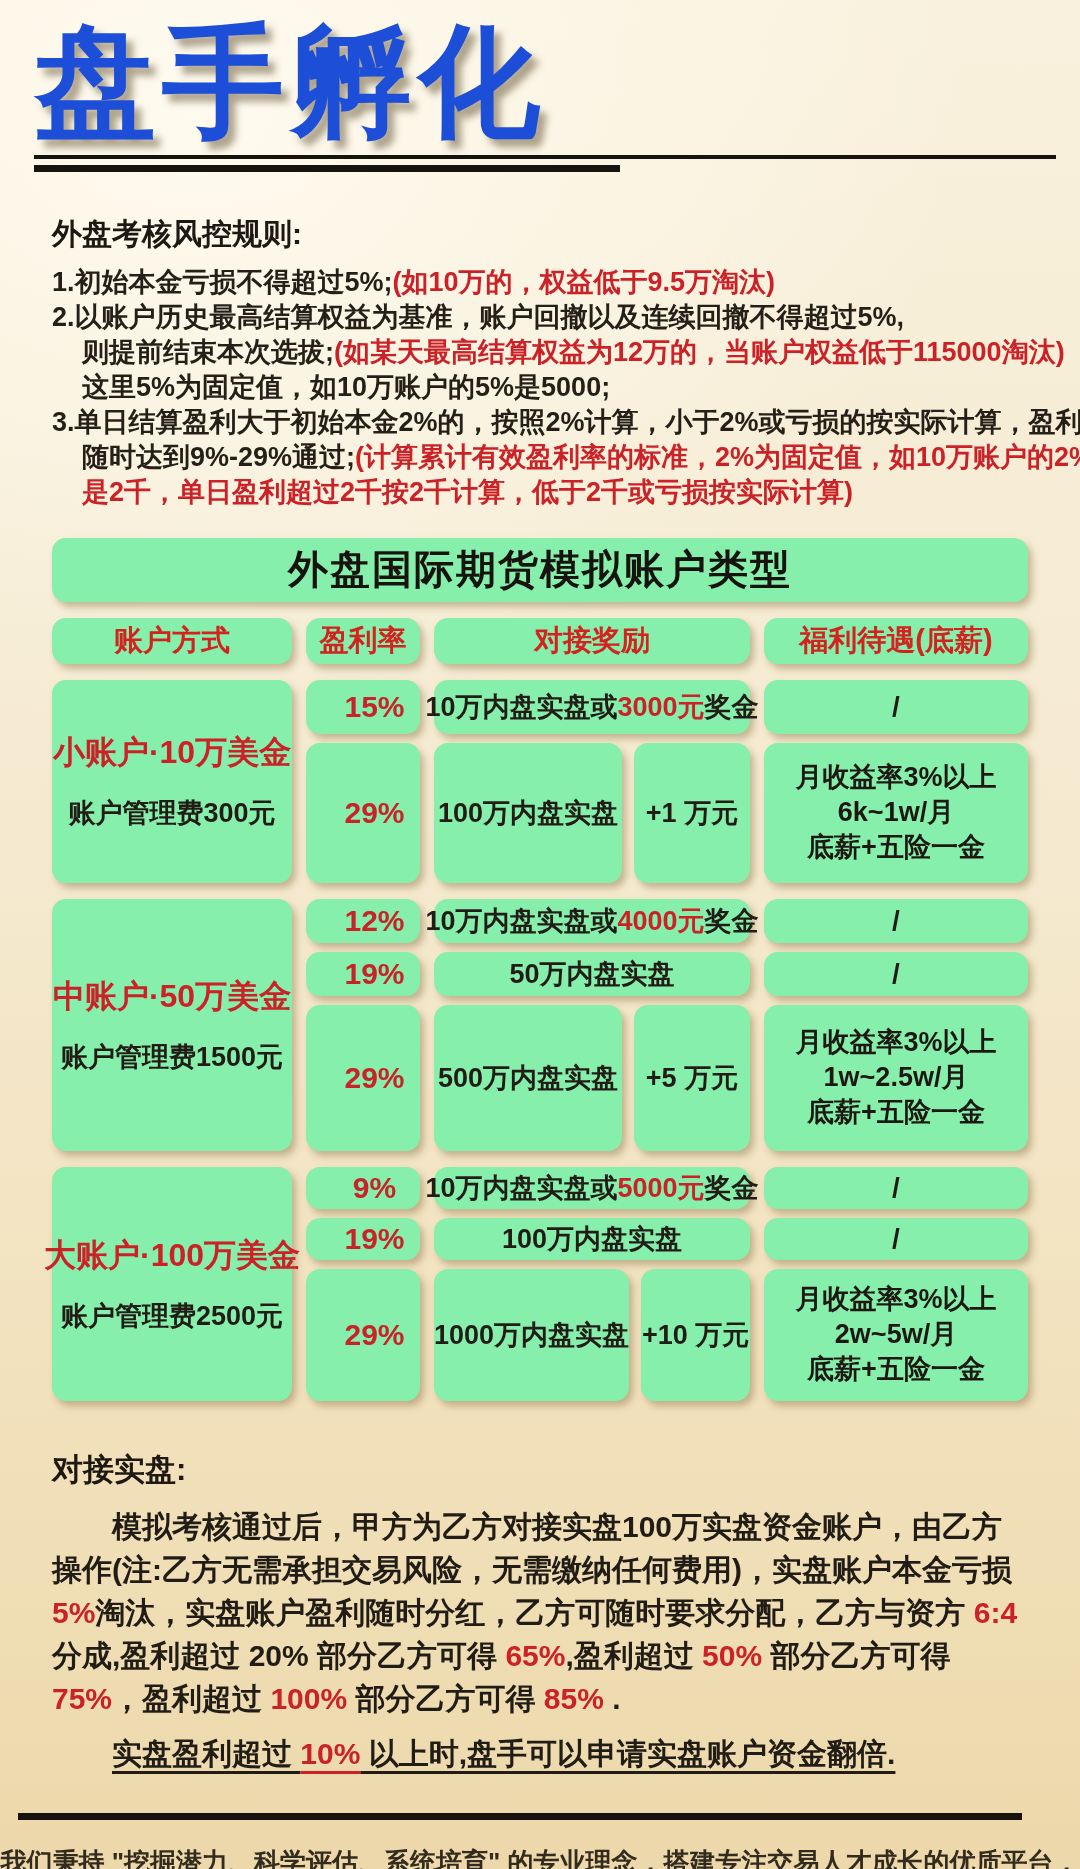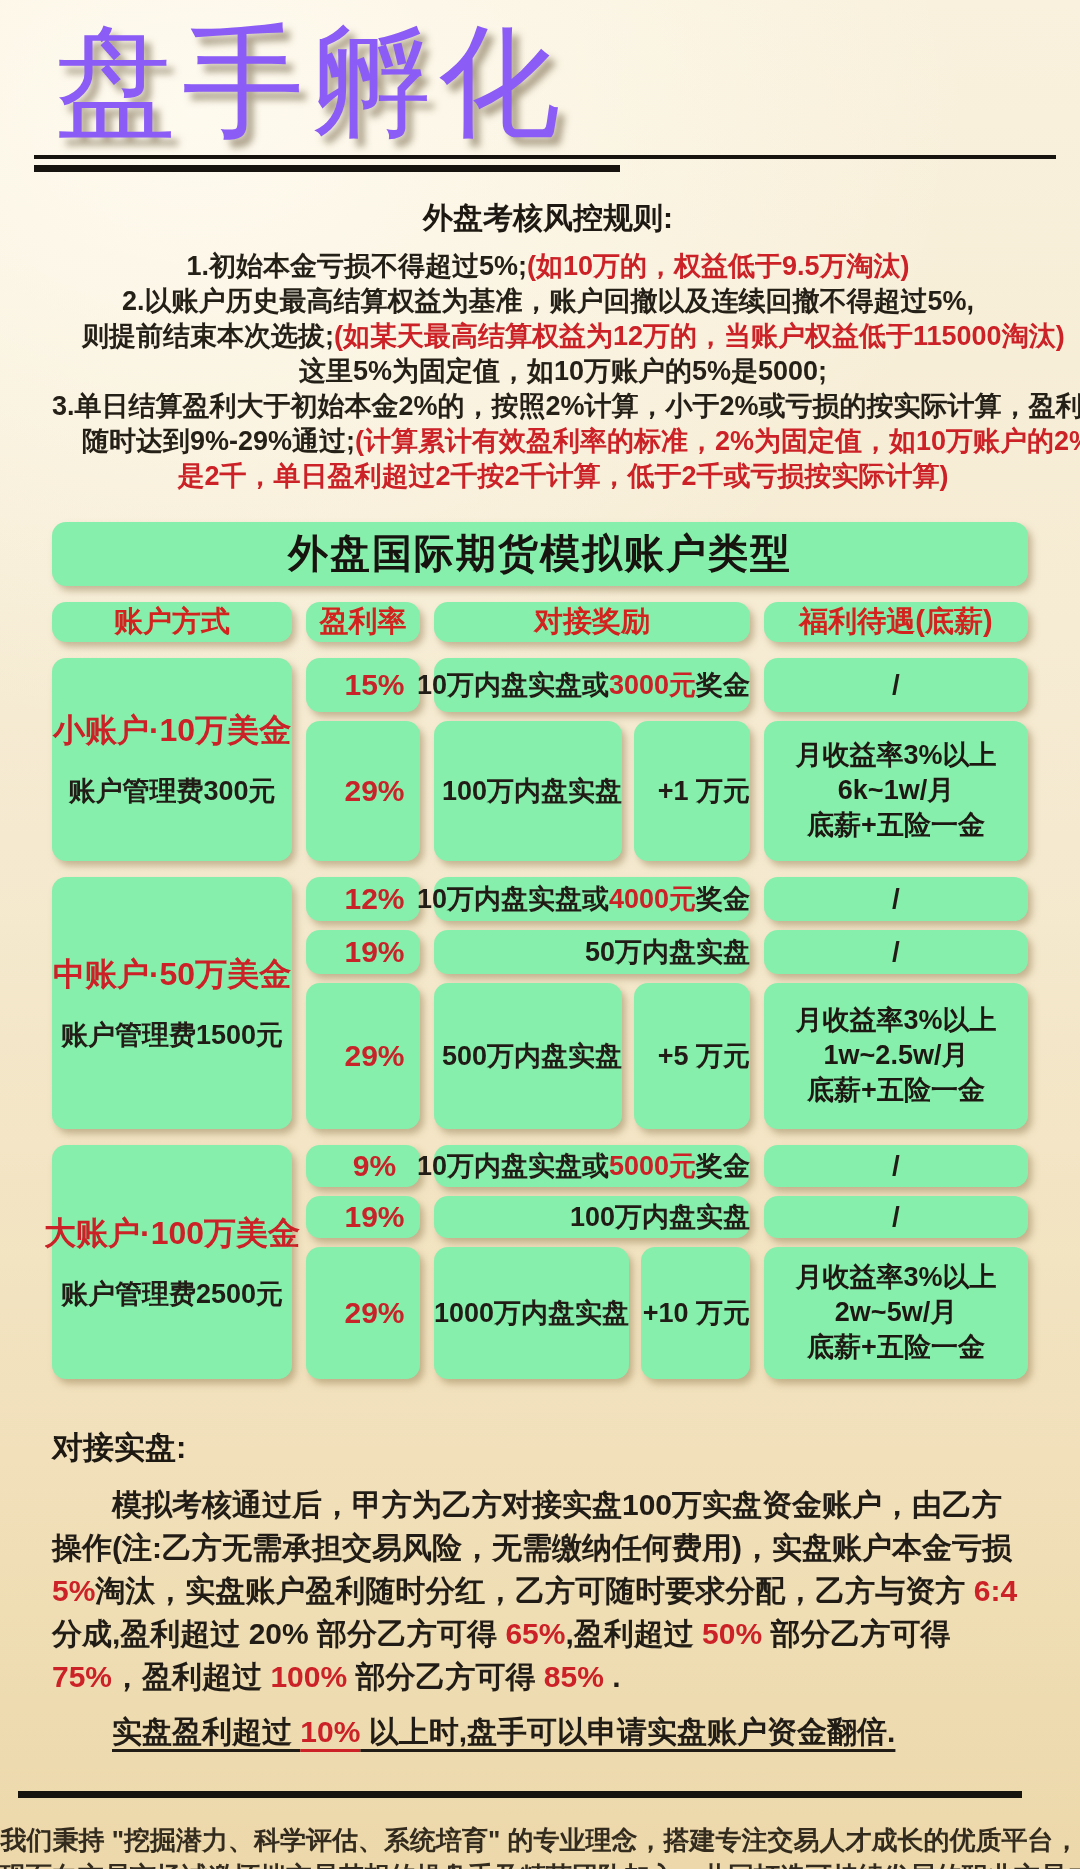--- a/index.html
+++ b/index.html
@@ -7,47 +7,47 @@
     width:1080px;height:1869px;position:relative;overflow:hidden;
     font-family:"Liberation Sans",sans-serif;
     color:#241f17;
     background:
       radial-gradient(120% 55% at 18% 6%, rgba(255,252,242,.85), rgba(255,252,242,0) 60%),
       linear-gradient(180deg,#f9f1dd 0%,#f5ead0 45%,#f1e0ba 78%,#ecd8aa 100%);
   }
   
   .banner{padding:14px 0 0 34px;}
   .poster-title{
-    font-size:122px;font-weight:400;letter-spacing:6px;line-height:1.12;
-    color:#8b5cf6;text-shadow:7px 8px 7px rgba(95,78,45,.5);margin-left:20px;
+    font-size:122px;font-weight:700;letter-spacing:6px;line-height:1.12;
+    color:#1d4ed8;text-shadow:7px 8px 7px rgba(95,78,45,.5);
   }
   .divider-long{width:1022px;height:4px;background:#17130e;margin:4px 0 0 0;}
   .divider-short{width:586px;height:7px;background:#17130e;margin:6px 0 0 0;}
   
-  .rules{margin:26px 36px 0 52px;text-align:center;}
+  .rules{margin:42px 36px 0 52px;}
   .rules-heading{font-size:30px;font-weight:800;margin:0 0 10px 0;color:#1d1811;}
   .rline{font-size:27px;line-height:35px;font-weight:600;white-space:nowrap;margin:0;}
   .rline.indent{padding-left:30px;}
   .red{color:#cb2127;font-weight:800;}
   
   .table-wrap{margin:28px 52px 0 52px;}
   .card{
     background:#86efac;border-radius:14px;
     box-shadow:4px 5px 7px rgba(150,128,86,.5);
     display:flex;align-items:center;justify-content:center;
   }
   .table-title{height:64px;font-size:40px;font-weight:900;letter-spacing:2px;color:#17130e;}
   .tgrid{display:grid;grid-template-columns:240px 114px 316px 264px;column-gap:14px;margin-top:16px;}
-  .thead .card{height:40px;font-size:29px;font-weight:800;color:#d3231f;white-space:nowrap;}
+  .thead .card{height:46px;font-size:29px;font-weight:800;color:#d3231f;white-space:nowrap;}
   .tcol{display:flex;flex-direction:column;gap:9px;}
   .left-card{flex:1;flex-direction:column;gap:20px;padding:10px;}
   .acct-name{font-size:32px;font-weight:800;color:#cb2127;white-space:nowrap;}
   .acct-fee{font-size:27px;font-weight:600;color:#211c15;white-space:nowrap;}
   .rate{font-size:30px;font-weight:800;color:#c9232a;padding-left:23px;}
-  .reward{font-size:27px;font-weight:600;color:#211c15;white-space:nowrap;justify-content:flex-end;}
+  .reward{font-size:27px;font-weight:600;color:#211c15;white-space:nowrap;}
   .welfare-slash{font-size:28px;font-weight:600;color:#211c15;}
   .welfare-text{flex-direction:column;font-size:27px;font-weight:700;line-height:35px;color:#1d1811;text-align:center;}
   .split{display:flex;gap:12px;}
   .split .card:first-child{flex:0 0 188px;}
   .split .card:last-child{flex:1;}
   .h54{height:54px;} .h140{height:140px;}
   .h44{height:44px;} .h146{height:146px;}
   .h42{height:42px;} .h132{height:132px;}
   
   .live{margin:48px 52px 0 52px;}

